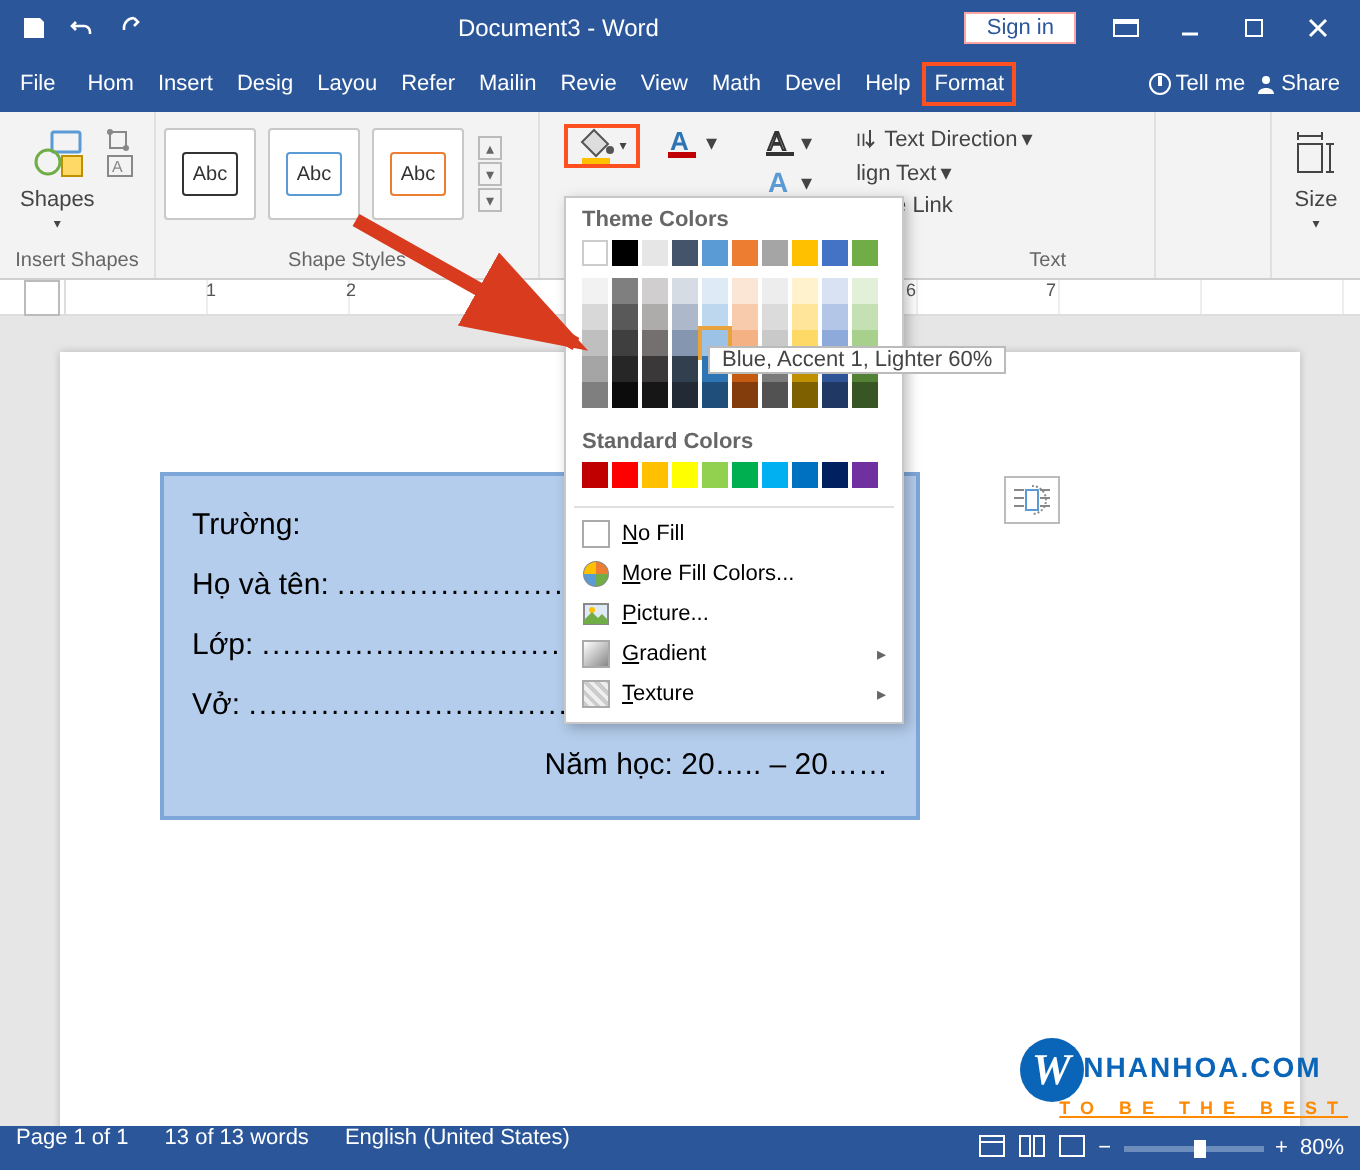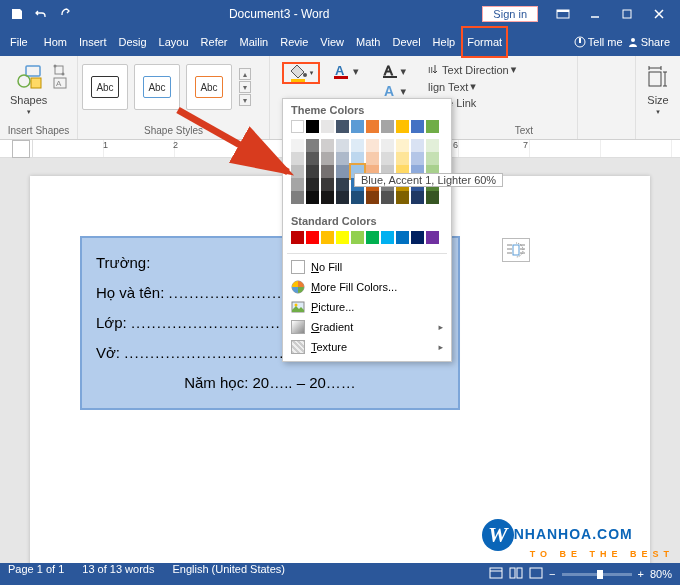--- a/index.html
+++ b/index.html
@@ -7,21 +7,21 @@
 .titlebar { background:#2b579a; height:28px; display:flex; align-items:center; color:#fff; font-size:12px; padding:0 6px; }
 .titlebar .qa { display:flex; gap:2px; }
 .titlebar .qa span { width:22px; height:22px; display:flex; align-items:center; justify-content:center; cursor:pointer; }
 .titlebar .title { flex:1; text-align:center; }
 .titlebar .signin { background:#fff; color:#2b579a; border:1px solid #fca5a5; padding:1px 10px; font-size:11px; cursor:pointer; }
 .titlebar .wctl { display:flex; gap:2px; margin-left:10px; }
 .titlebar .wctl span { width:30px; height:22px; display:flex; align-items:center; justify-content:center; cursor:pointer; }
 .tabbar { background:#2b579a; height:28px; display:flex; align-items:center; color:#fff; font-size:11px; }
 .tabbar .tab { padding:0 6px; height:100%; display:flex; align-items:center; cursor:pointer; }
 .tabbar .file { padding:0 10px; }
-.tabbar .format { border:2px solid #ff5020; padding:0 4px; height:32px; }
+.tabbar .format { border:2px solid #ff5020; padding:0 4px; height:22px; }
 .tabbar .aside { margin-left:auto; display:flex; align-items:center; gap:4px; padding-right:10px; }
 .tabbar .aside span { display:flex; align-items:flex-end; gap:2px; cursor:pointer; }
 .ribbon { background:#f3f3f3; border-bottom:1px solid #d0d0d0; height:84px; display:flex; font-size:11px; color:#444; }
 .group { border-right:1px solid #e0e0e0; display:flex; flex-direction:column; justify-content:space-between; padding:2px 4px 0; }
 .group .label { text-align:center; font-size:10px; color:#666; padding:2px 0 3px; }
 .bigbtn { display:flex; flex-direction:column; align-items:center; gap:2px; padding:4px 6px; cursor:pointer; }
 .bigbtn .icn { width:30px; height:30px; }
 .gallery { display:flex; align-items:center; gap:6px; }
 .gallery .shape { width:46px; height:46px; border:1px solid #c8c8c8; background:#fff; display:flex; align-items:center; justify-content:center; border-radius:2px; cursor:pointer; position:relative; }
 .gallery .shape .box { width:28px; height:22px; border:1.5px solid; border-radius:2px; font-size:10px; display:flex; align-items:center; justify-content:center; color:#333; }
@@ -49,21 +49,21 @@
 .ddrow .sub { margin-left:auto; font-size:9px; color:#666; }
 .ddrow .sq { width:14px; height:14px; border:1px solid #aaa; }
 .arrow { position:absolute; left:170px; top:106px; z-index:30; }
 .statusbar { position:absolute; bottom:0; left:0; right:0; height:22px; background:#2b579a; color:#fff; font-size:11px; display:flex; padding:0 8px; gap:18px; }
 .statusbar .zoom { margin-left:auto; display:flex; align-items:center; gap:6px; }
 .statusbar .slider { width:70px; height:3px; background:#6d8dbd; position:relative; }
 .statusbar .slider::after { content:""; position:absolute; left:35px; top:-3px; width:6px; height:9px; background:#fff; }
 .brand { position:absolute; right:6px; bottom:26px; font-size:14px; font-weight:bold; z-index:5; }
 .brand .logo{display:inline-flex;width:32px;height:32px;border-radius:50%;background:#0a65b8;color:#fff;align-items:center;justify-content:center;font-family:serif;font-style:italic;font-size:22px;vertical-align:middle;}
 .brand .t1{color:#0a65b8;letter-spacing:1px;}
-.brand .t2{color:#ff8a00;letter-spacing:5px;font-size:9px;display:block;margin-left:48px;margin-top:-2px;}
+.brand .t2{color:#ff8a00;letter-spacing:5px;font-size:9px;display:block;margin-left:20px;margin-top:-2px;text-decoration:underline;}
 u{text-decoration:underline;}
 </style>
 </head>
 <body>
 
 <div class="titlebar">
   <div class="qa">
     <span>
         <svg width="14" height="14" viewBox="0 0 14 14">
           <path fill="#fff" d="M2 2h8l2 2v8H2z M4 3h5v3H4z M4 8h6v3H4z"></path>
@@ -255,21 +255,21 @@
   </div>
 </div>
 
 <div class="canvas">
   <div class="page">
     <div class="textbox">
       <div><span>Trường:</span></div>
       <div><span>Họ và tên:</span> <span class="dots"></span></div>
       <div><span>Lớp:</span> <span class="dots"></span></div>
       <div><span>Vở:</span> <span class="dots"></span></div>
-      <div style="text-align:center">Năm học: 20….. – 20……</div>
+      <div style="text-align:right">Năm học: 20….. – 20……</div>
     </div>
     <div class="wrapimg">
       <svg width="20" height="16">
           <rect x="7" y="3" width="6" height="10" fill="none" stroke="#5b9bd5"></rect>
           <line x1="1" y1="3" x2="6" y2="3" stroke="#888"></line>
           <line x1="1" y1="7" x2="6" y2="7" stroke="#888"></line>
           <line x1="1" y1="11" x2="6" y2="11" stroke="#888"></line>
           <line x1="14" y1="3" x2="19" y2="3" stroke="#888"></line>
           <line x1="14" y1="7" x2="19" y2="7" stroke="#888"></line>
           <line x1="14" y1="11" x2="19" y2="11" stroke="#888"></line>

